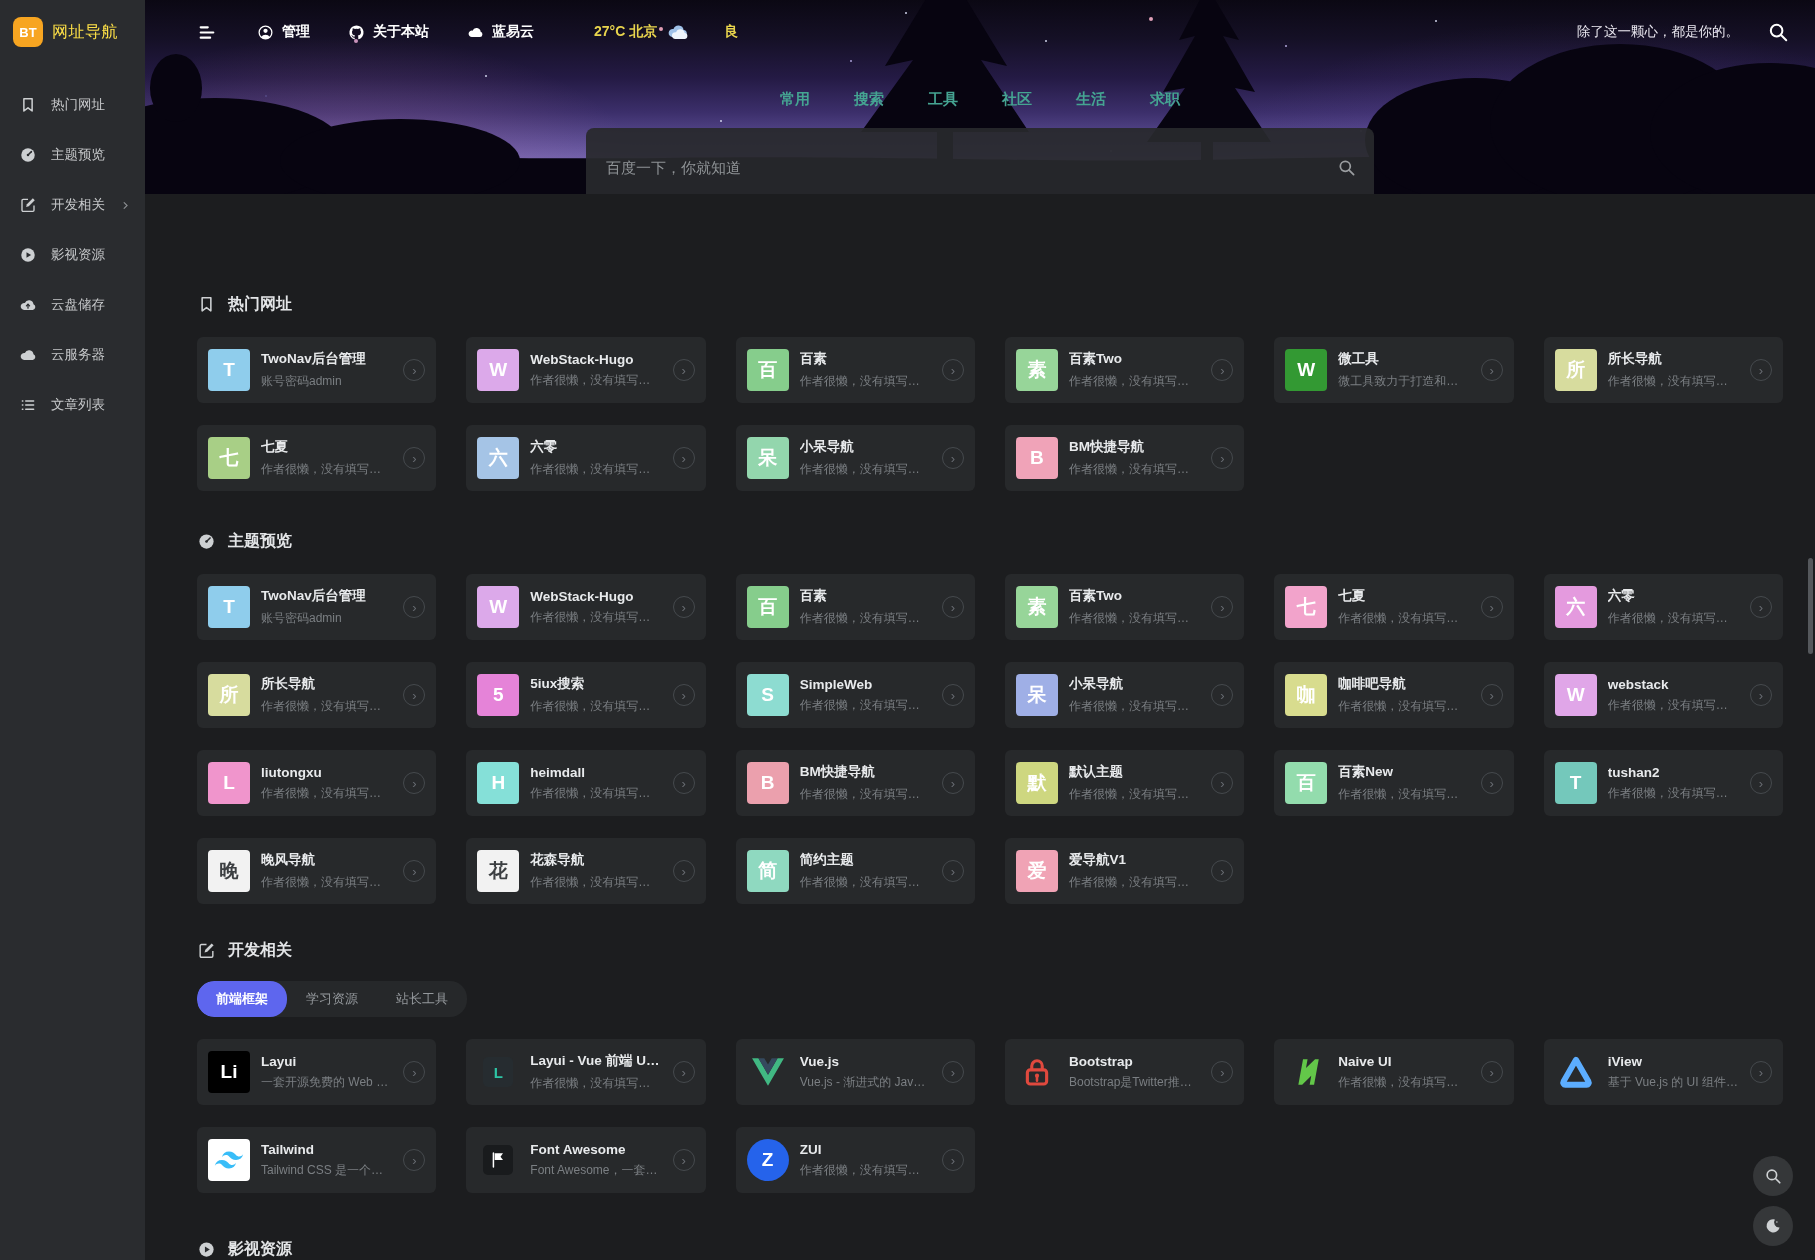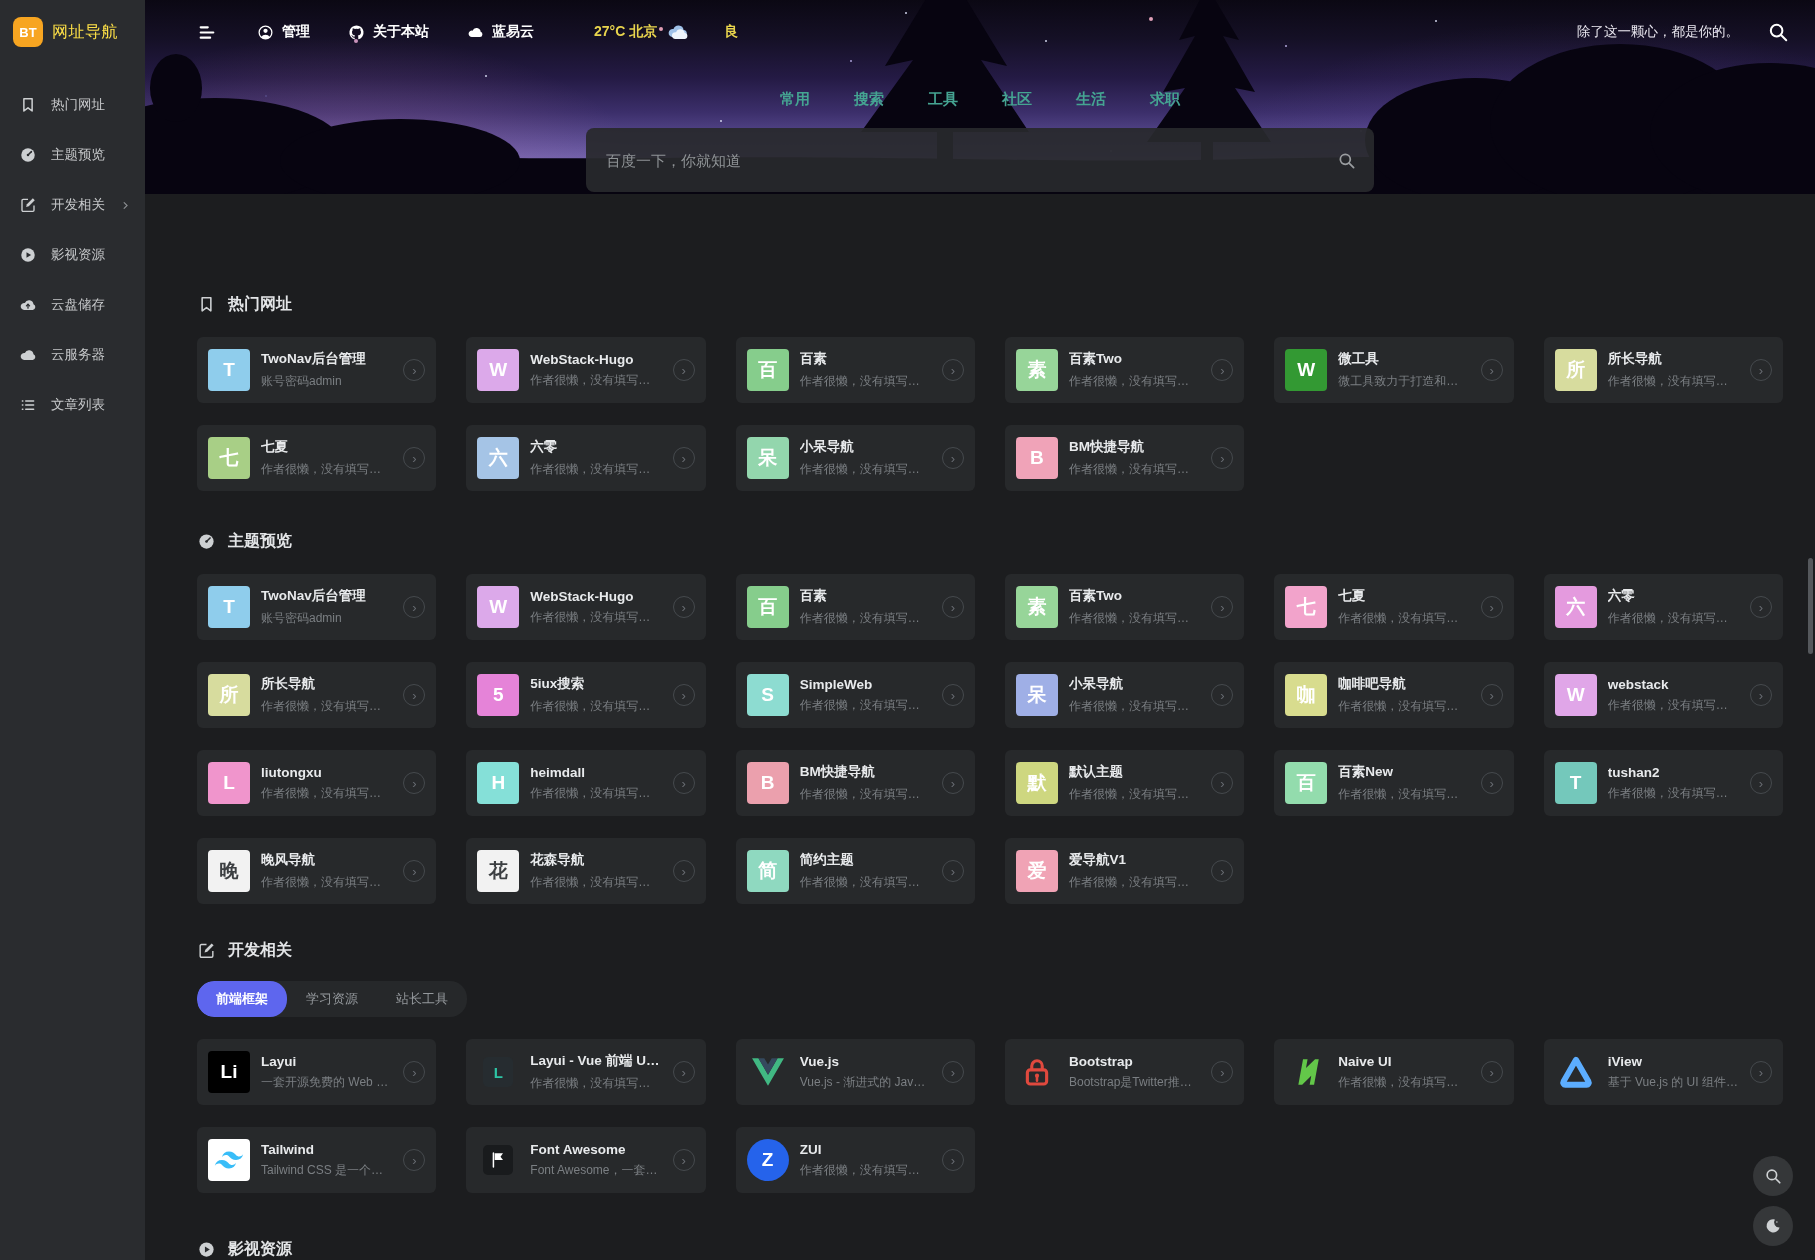--- a/index.html
+++ b/index.html
@@ -38,21 +38,21 @@
       900px 40px 0 0 #cfd2ea, 965px 150px 0 0 #9b90cc, 1005px 18px 0 1px #e0a0b8,
       1075px 85px 0 0 #cfd2ea, 1140px 45px 0 0 #b0a6da, 1215px 130px 0 0 #8d81c2,
       1290px 20px 0 0 #cfd2ea, 1360px 95px 0 1px #d69cba, 1430px 55px 0 0 #a79cd4,
       1500px 140px 0 0 #cfd2ea, 1570px 30px 0 0 #c0b6e2, 1635px 100px 0 0 #8d81c2;}
   .silhouette{position:absolute;left:0;bottom:0;width:100%;height:266px;}
 
   .cat-tabs{position:absolute;top:90px;left:0;width:100%;display:flex;justify-content:center;gap:44px;z-index:6;}
   .cat-tab{color:var(--hero-tab,#45a492);font-size:15px;font-weight:bold;cursor:pointer;}
 
   .search-wrap{position:absolute;top:128px;left:50%;transform:translateX(-50%);width:788px;z-index:7;}
-  .search-box{height:48px;background:rgba(40,41,44,.93);border-radius:8px;display:flex;align-items:center;padding:8px 18px;}
+  .search-box{height:48px;background:rgba(40,41,44,.93);border-radius:8px;display:flex;align-items:center;padding:15px 18px;}
   .search-box input{flex:1;background:none;border:none;outline:none;color:#d8dadc;font-size:15px;font-family:inherit;}
   .search-box input::placeholder{color:#8f9396;}
   .search-box .sicon{width:19px;height:19px;color:#9a9da0;cursor:pointer;}
   .engine-tabs{display:flex;justify-content:space-between;gap:46px;margin-top:26px;position:relative;}
   .engine-tab{font-size:14px;color:rgba(235,237,240,.8);cursor:pointer;position:relative;}
   .engine-tab.active{color:#fff;font-weight:bold;}
   .engine-tab.active::before{content:"";position:absolute;top:-10px;left:50%;transform:translateX(-50%);
     border:8px solid transparent;border-top:9px solid #fff;border-bottom:0;}
 
   

